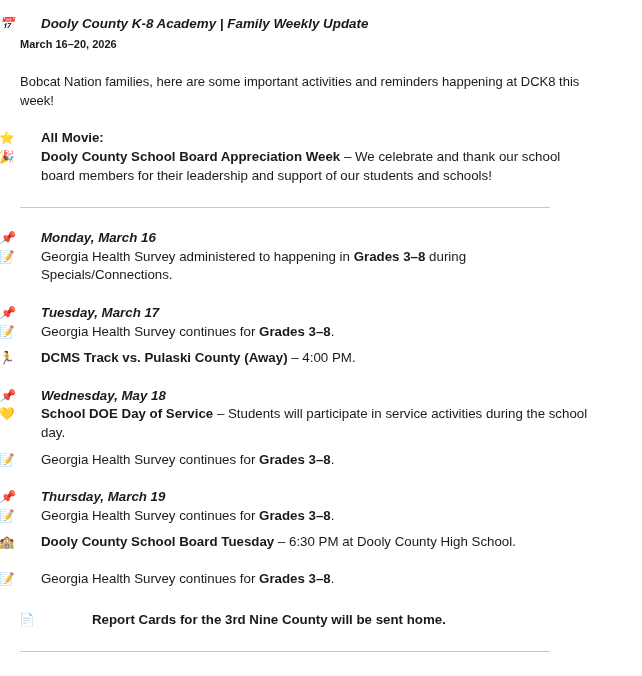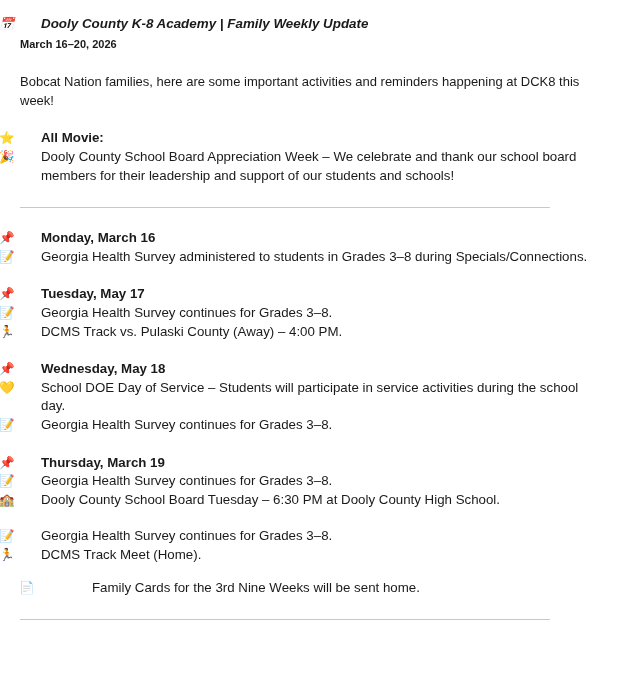--- a/index.html
+++ b/index.html
@@ -32,21 +32,21 @@
   .ico {
     display: inline-block;
     width: 15px;
     text-align: left;
     margin-right: 6px;
     font-family: "DejaVu Sans", sans-serif;
     font-size: 12.5px;
     line-height: 18.6px;
     vertical-align: baseline;
   }
-  b, .b { font-weight: normal; }
+  b, .b { font-weight: bold; }
 
   
   .title-line {
     font-size: 13.4px;
     line-height: 19px;
     font-weight: bold;
     text-indent: -21px;
     padding-left: 21px;
     font-style: italic;
   }
@@ -57,35 +57,36 @@
     margin-top: 1px;
   }
   .intro {
     margin-top: 18px;
     font-size: 13px;
     line-height: 19.4px;
   }
 
   
   .block { margin-top: 18px; }
-  .block .line + .line { margin-top: 0px; }
+  .block .line + .line { margin-top: 8px; }
 
   .allweek-head {
     font-size: 13.3px;
     line-height: 19px;
     font-weight: bold;
     text-indent: -21px;
     padding-left: 21px;
   }
   .day-head {
     font-size: 13.3px;
     line-height: 19.6px;
     font-weight: bold;
     text-indent: -21px;
     padding-left: 21px;
+    font-style: italic;
   }
 
   hr.sep {
     border: 0;
     border-top: 1px solid #c8c8c8;
     margin: 22px 46px 0 0;
     height: 0;
   }
   .after-sep { margin-top: 20px; }
 
@@ -116,39 +117,38 @@
   <div class="block">
     <div class="allweek-head"><span class="ico star">⭐</span><span>All Movie:</span></div>
     <div class="line"><span class="ico party">🎉</span><b>Dooly County School Board Appreciation Week</b><span> – We celebrate and thank our school board members for their leadership and support of our students and schools!</span></div>
   </div>
 
   <hr class="sep">
 
   <div id="days-root" class="after-sep">
       <div class="block">
         <div class="day-head"><span class="ico pin">📌</span><span>Monday, March 16</span></div>
-        <div class="line"><span class="ico memo">📝</span><span>Georgia Health Survey administered to students in </span><b>Grades 3–8</b><span> during Specials/Connections.</span></div>
+        <div class="line"><span class="ico memo">📝</span><span>Georgia Health Survey administered to happening in </span><b>Grades 3–8</b><span> during Specials/Connections.</span></div>
       </div>
       <div class="block">
-        <div class="day-head"><span class="ico pin">📌</span><span>Tuesday, May 17</span></div>
+        <div class="day-head"><span class="ico pin">📌</span><span>Tuesday, March 17</span></div>
         <div class="line"><span class="ico memo">📝</span><span>Georgia Health Survey continues for </span><b>Grades 3–8</b><span>.</span></div>
         <div class="line"><span class="ico run">🏃</span><b>DCMS Track vs. Pulaski County (Away)</b><span> – 4:00 PM.</span></div>
       </div>
       <div class="block">
         <div class="day-head"><span class="ico pin">📌</span><span>Wednesday, May 18</span></div>
         <div class="line"><span class="ico heart">💛</span><b>School DOE Day of Service</b><span> – Students will participate in service activities during the school day.</span></div>
         <div class="line"><span class="ico memo">📝</span><span>Georgia Health Survey continues for </span><b>Grades 3–8</b><span>.</span></div>
       </div>
       <div class="block">
         <div class="day-head"><span class="ico pin">📌</span><span>Thursday, March 19</span></div>
         <div class="line"><span class="ico memo">📝</span><span>Georgia Health Survey continues for </span><b>Grades 3–8</b><span>.</span></div>
         <div class="line"><span class="ico school">🏫</span><b>Dooly County School Board Tuesday</b><span> – 6:30 PM at Dooly County High School.</span></div>
       </div>
       <div class="block">
         <div class="line"><span class="ico memo">📝</span><span>Georgia Health Survey continues for </span><b>Grades 3–8</b><span>.</span></div>
-        <div class="line"><span class="ico run">🏃</span><b>DCMS Track Meet (Home).</b></div>
-        <div class="line"><span class="ico page">📄</span><b>Family Cards for the 3rd Nine Weeks will be sent home.</b></div>
+        <div class="line"><span class="ico page">📄</span><b>Report Cards for the 3rd Nine County will be sent home.</b></div>
       </div>
     </div>
 
   <hr class="sep">
 
 </div>
 
 </body></html>

